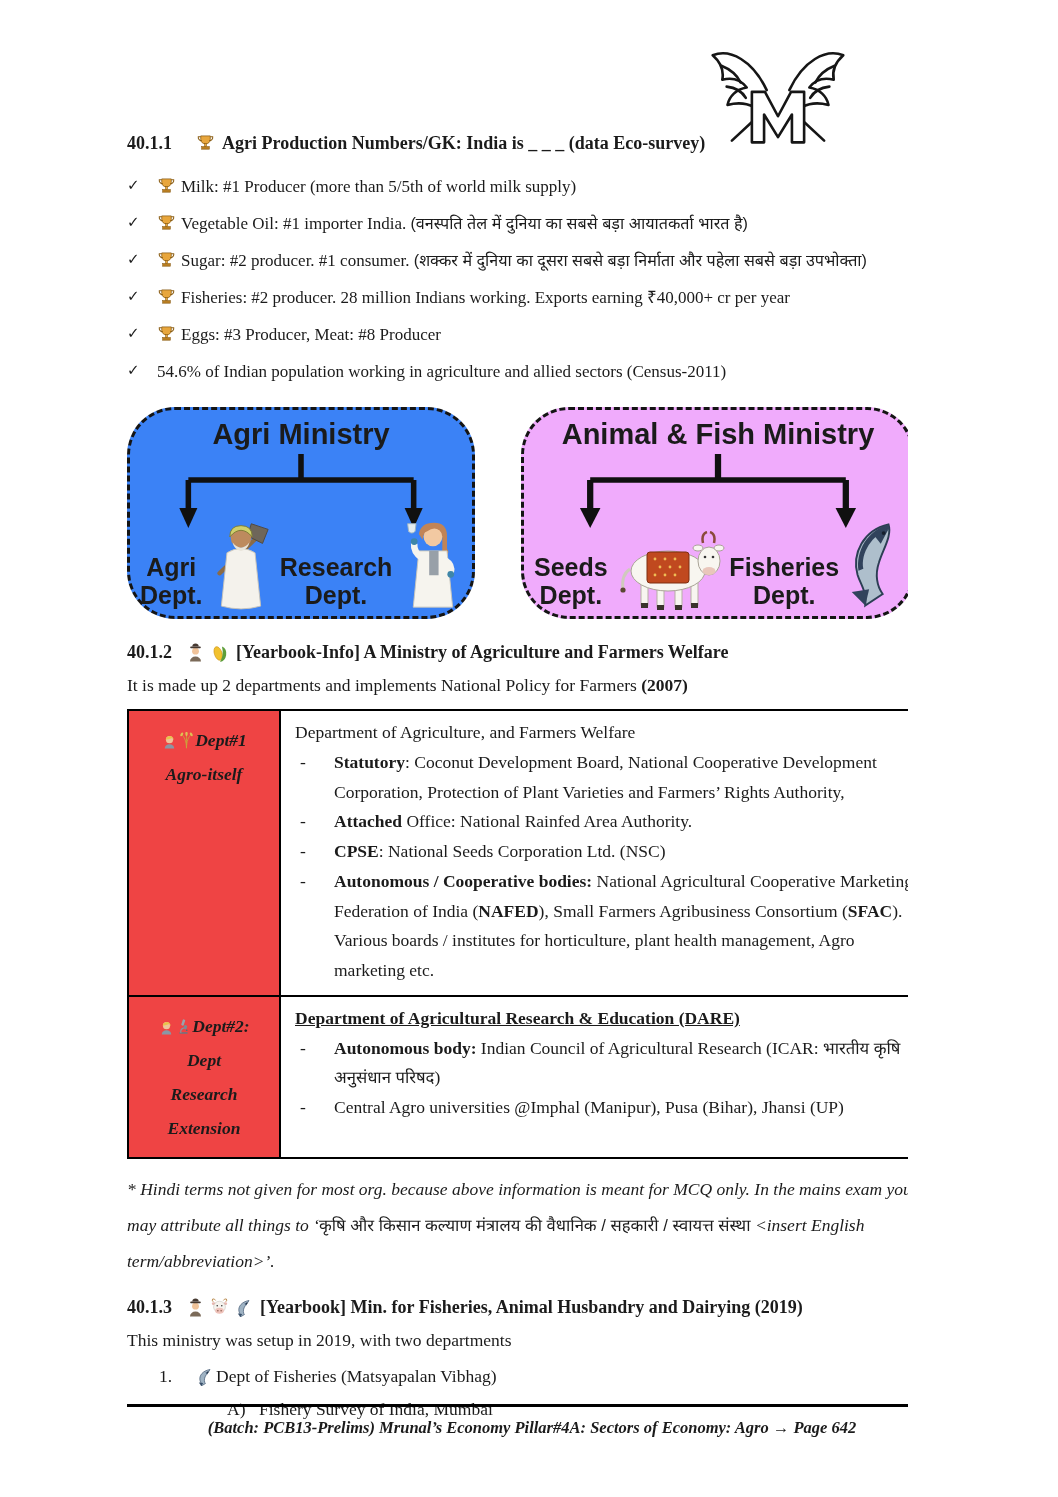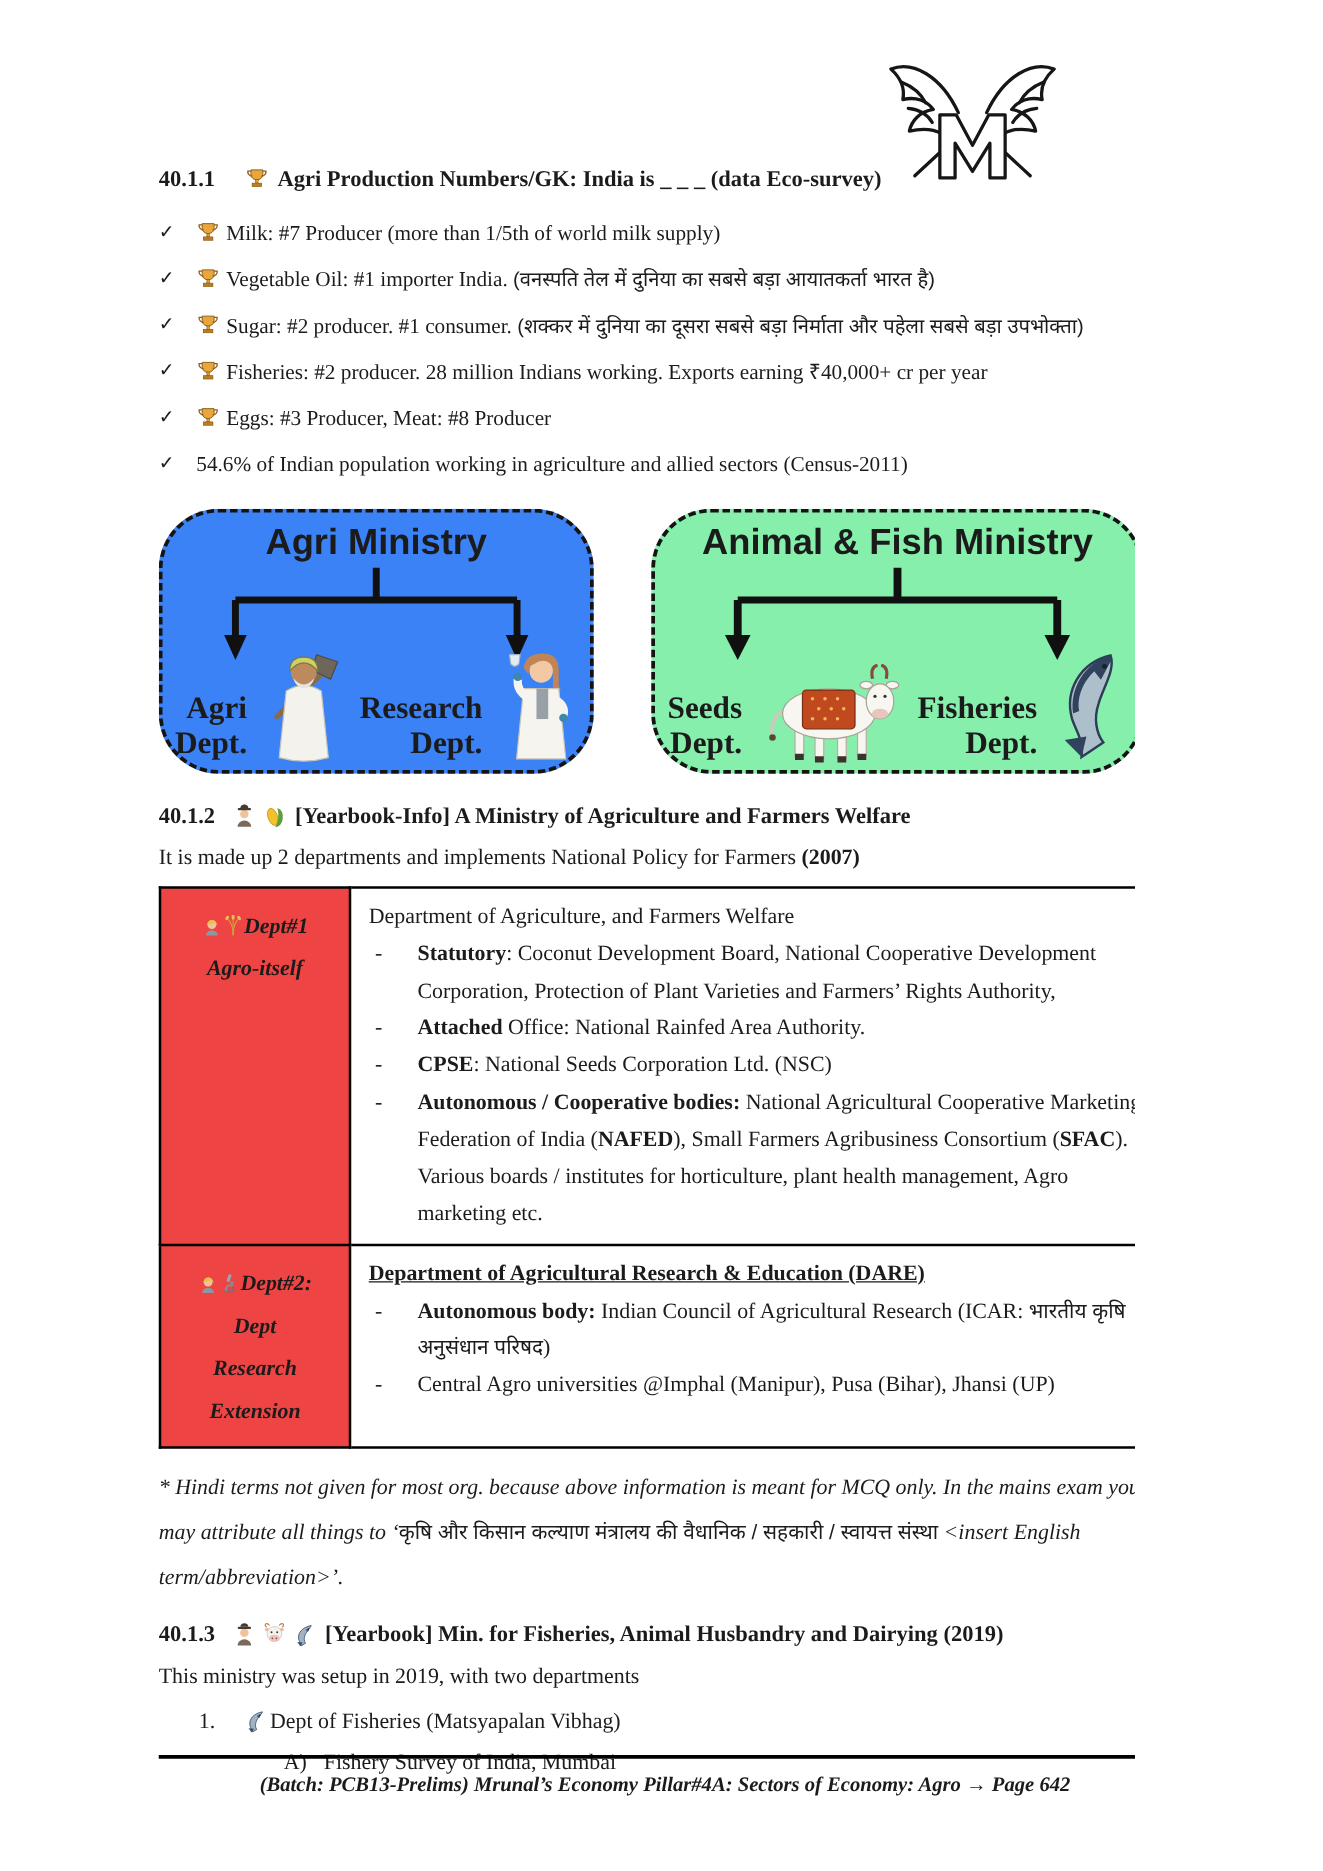--- a/index.html
+++ b/index.html
@@ -32,28 +32,28 @@
   ul.chk .tw{flex:0 0 24px;}
   ul.chk .tx{flex:1;}
 
   .hi{font-family:"Liberation Sans",sans-serif;font-style:normal;font-size:0.95em;}
   .b{font-weight:bold;} .u{text-decoration:underline;}
 
   
   .diagram{display:flex;gap:46px;margin-top:24px;}
   .mbox{position:relative;height:212px;border:3px dashed #141414;border-radius:48px;box-sizing:border-box;}
   .mbox.green{width:348px;background:#3b82f6;}
-  .mbox.blue{width:394px;background:#86efac;}
+  .mbox.blue{width:394px;background:#f0abfc;}
   .mtitle{text-align:center;font-family:"Liberation Sans",sans-serif;font-weight:bold;
           font-size:29px;margin-top:9px;line-height:1.05;}
   .arrows{position:absolute;left:0;top:44px;width:100%;height:80px;}
   .mrow{position:absolute;left:10px;right:10px;bottom:5px;display:flex;
         align-items:flex-end;justify-content:space-between;}
-  .mlabel{font-family:Liberation Serif, serif;font-weight:bold;font-size:25px;
-          line-height:1.12;text-align:right;padding-bottom:2px;}
+  .mlabel{font-family:Liberation Sans, sans-serif;font-weight:bold;font-size:25px;
+          line-height:1.12;text-align:center;padding-bottom:2px;}
   .fig{display:block;}
 
   
   .para{font-size:17.5px;margin:10px 0 0 0;line-height:1.35;}
 
   
   table.dept{border-collapse:collapse;width:100%;margin-top:12px;}
   table.dept td{border:2.5px solid #000;vertical-align:top;}
   td.th{width:142px;background:#ef4444;text-align:center;font-size:17.5px;
         padding:12px 4px;line-height:1.95;}
@@ -166,21 +166,21 @@
           <use href="#i-trophy"></use>
         </svg><span class="ttl">Agri Production Numbers/GK: India is _ _ _  (data Eco-survey)</span>
     </h2>
 
     <ul class="chk">
       <li>
         <span class="ck">✓</span>
         <span class="tw"><svg class="em">
               <use href="#i-trophy"></use>
             </svg></span>
-        <span class="tx">Milk: #7 Producer (more than 1/5th of world milk supply)</span>
+        <span class="tx">Milk: #1 Producer (more than 5/5th of world milk supply)</span>
       </li>
       <li>
         <span class="ck">✓</span>
         <span class="tw"><svg class="em">
               <use href="#i-trophy"></use>
             </svg></span>
         <span class="tx">Vegetable Oil:  #1 importer India. <span class="hi">(वनस्पति तेल में दुनिया का सबसे बड़ा आयातकर्ता भारत है)</span></span>
       </li>
       <li>
         <span class="ck">✓</span>

